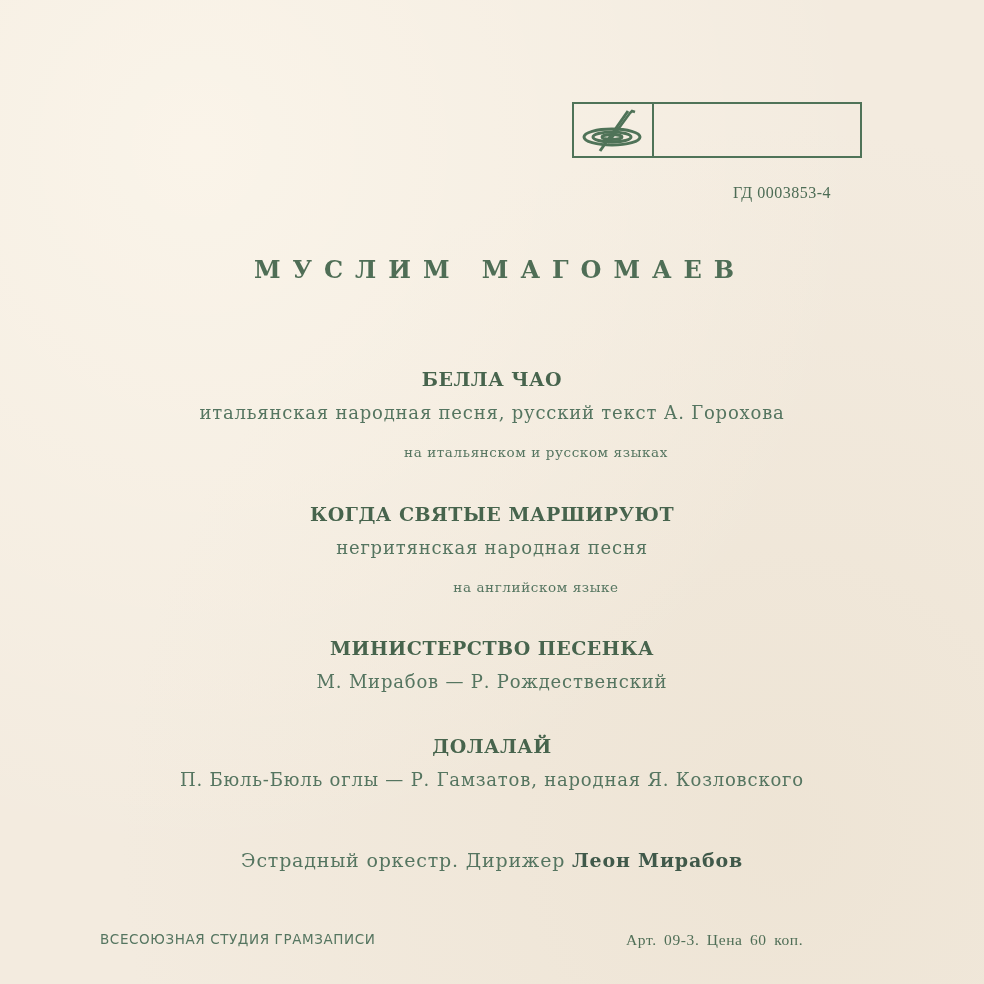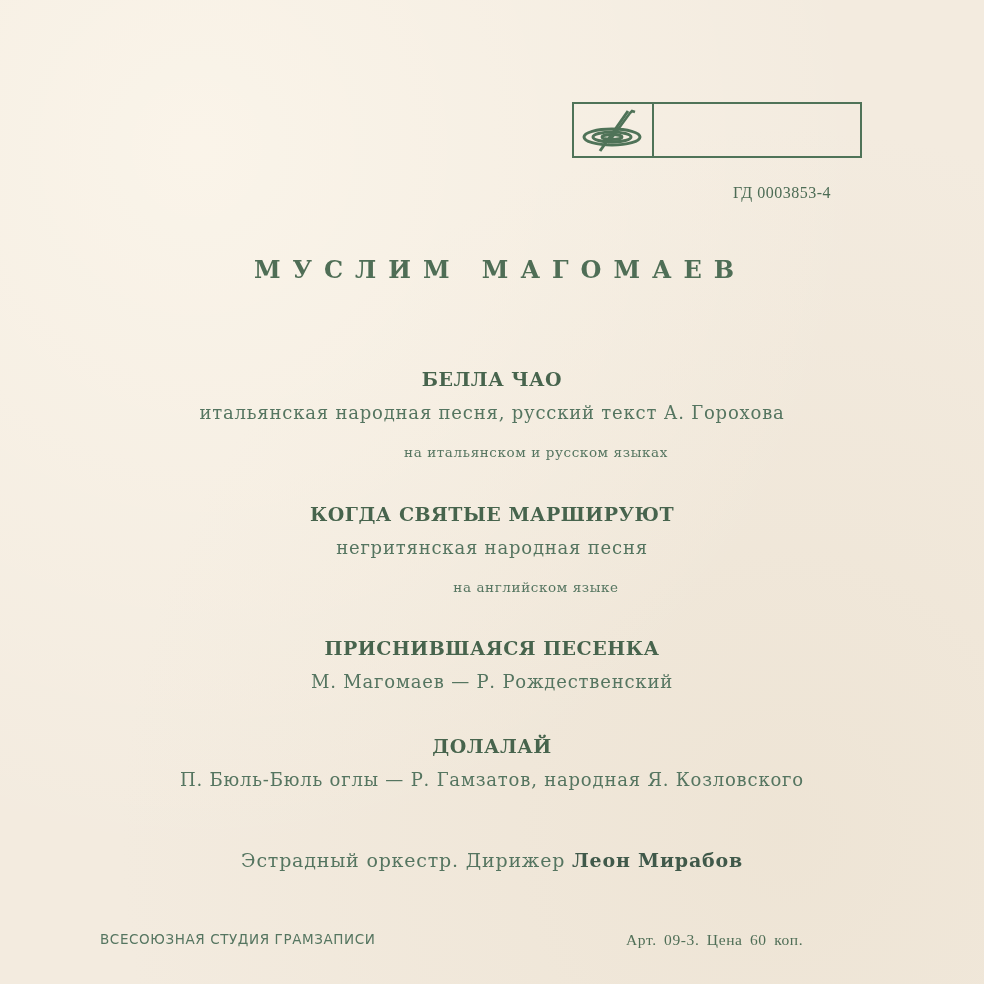--- a/index.html
+++ b/index.html
@@ -67,22 +67,22 @@
 <div class="abs center artist">МУСЛИМ МАГОМАЕВ</div>
 
 <div class="abs center song-title" style="top:368px">БЕЛЛА ЧАО</div>
 <div class="abs center song-credit" style="top:402px">итальянская народная песня, русский текст А. Горохова</div>
 <div class="abs center song-lang" style="top:444px">на итальянском и русском языках</div>
 
 <div class="abs center song-title" style="top:503px">КОГДА СВЯТЫЕ МАРШИРУЮТ</div>
 <div class="abs center song-credit" style="top:537px">негритянская народная песня</div>
 <div class="abs center song-lang" style="top:579px">на английском языке</div>
 
-<div class="abs center song-title" style="top:637px">ПРИСНИВШАЯСЯ ПЕСЕНКА</div>
-<div class="abs center song-credit" style="top:671px">М. Магомаев — Р. Рождественский</div>
+<div class="abs center song-title" style="top:637px">МИНИСТЕРСТВО ПЕСЕНКА</div>
+<div class="abs center song-credit" style="top:671px">М. Мирабов — Р. Рождественский</div>
 
 <div class="abs center song-title" style="top:735px">ДОЛАЛАЙ</div>
 <div class="abs center song-credit" style="top:769px">П. Бюль-Бюль оглы — Р. Гамзатов, народная Я. Козловского</div>
 
 <div class="abs center orch"><span>Эстрадный оркестр. Дирижер </span><b>Леон Мирабов</b></div>
 
 <div class="abs studio">ВСЕСОЮЗНАЯ СТУДИЯ ГРАМЗАПИСИ</div>
 <div class="abs price">Арт. 09-3. Цена 60 коп.</div>
 
 </body></html>

